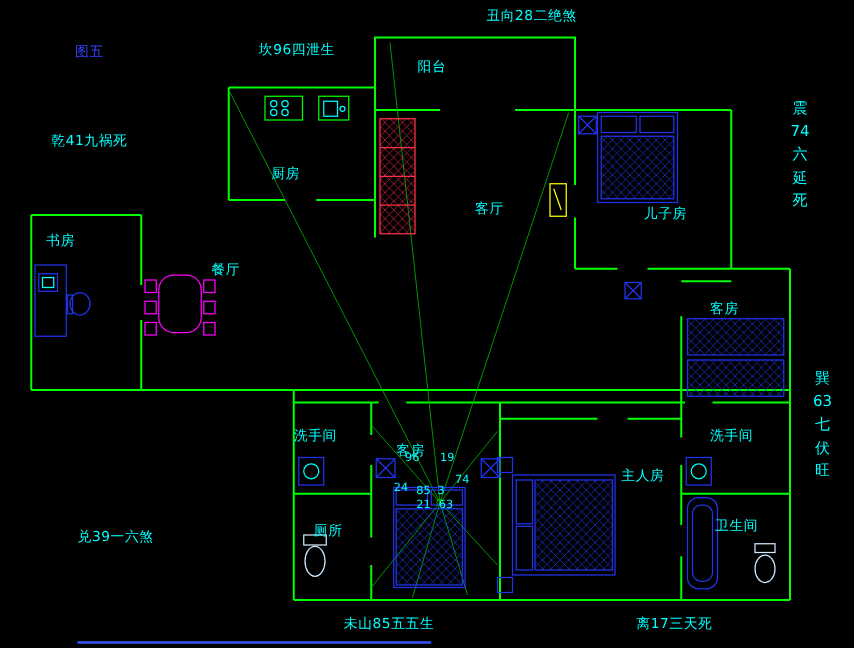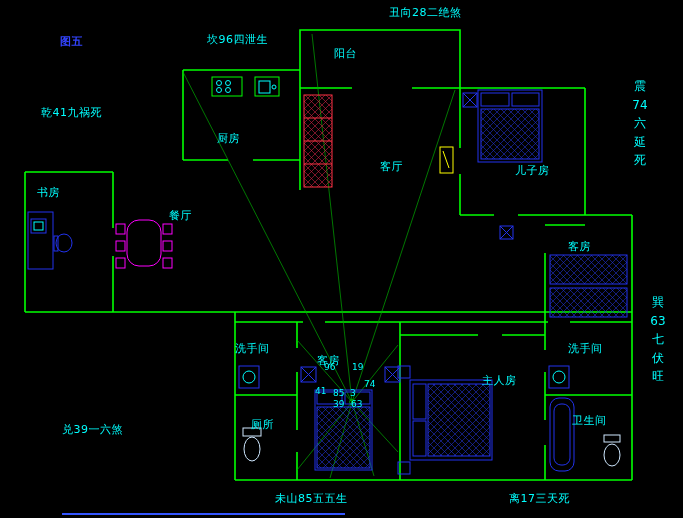--- a/index.html
+++ b/index.html
@@ -1,21 +1,21 @@
 <!DOCTYPE html>
 <html><head>
 <meta charset="utf-8">
 <style>
   html,body{margin:0;padding:0;background:#000;}
   .plan{position:relative;width:683px;height:518px;background:#000;overflow:hidden;
         font-family:"DejaVu Sans","Liberation Sans",sans-serif;}
   .plan svg{position:absolute;left:0;top:0;}
   .lbl{position:absolute;color:#00ffff;font-size:11px;white-space:nowrap;letter-spacing:.5px;}
   .sm{font-size:9px;letter-spacing:0;}
-  .blue{color:#3344ff;font-weight:bold;}
+  .blue{color:#3344ff;font-weight:normal;}
   .vcol{position:absolute;display:flex;flex-direction:column;align-items:center;
         color:#00ffff;font-size:12px;line-height:18.5px;width:26px;text-align:center;}
 </style>
 </head>
 <body>
 
 <div class="plan">
 
   <svg width="683" height="518" viewBox="0 0 683 518">
     <defs>
@@ -192,28 +192,28 @@
   </div>
 
   <span class="lbl" style="left:334px;top:46px">阳台</span>
   <span class="lbl" style="left:217px;top:131px">厨房</span>
   <span class="lbl" style="left:380px;top:159px">客厅</span>
   <span class="lbl" style="left:515px;top:163px">儿子房</span>
   <span class="lbl" style="left:37px;top:185px">书房</span>
   <span class="lbl" style="left:169px;top:208px">餐厅</span>
   <span class="lbl" style="left:568px;top:239px">客房</span>
   <span class="lbl" style="left:317px;top:353px">客房</span>
-  <span class="lbl" style="left:482px;top:373px">主人房</span>
+  <span class="lbl" style="left:497px;top:373px">主人房</span>
   <span class="lbl" style="left:235px;top:341px">洗手间</span>
   <span class="lbl" style="left:568px;top:341px">洗手间</span>
   <span class="lbl" style="left:251px;top:417px">厕所</span>
   <span class="lbl" style="left:572px;top:413px">卫生间</span>
 
   <span class="lbl sm" style="left:324px;top:362px">96</span>
   <span class="lbl sm" style="left:352px;top:362px">19</span>
   <span class="lbl sm" style="left:364px;top:379px">74</span>
-  <span class="lbl sm" style="left:315px;top:386px">41</span>
+  <span class="lbl sm" style="left:315px;top:386px">24</span>
   <span class="lbl sm" style="left:333px;top:388px">85</span>
   <span class="lbl sm" style="left:350px;top:388px">3</span>
-  <span class="lbl sm" style="left:333px;top:399px">39</span>
+  <span class="lbl sm" style="left:333px;top:399px">21</span>
   <span class="lbl sm" style="left:351px;top:399px">63</span>
 
 </div>
 
 </body></html>

